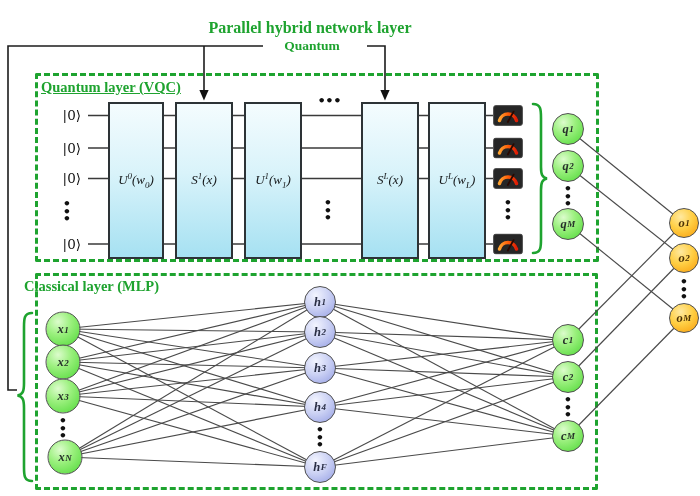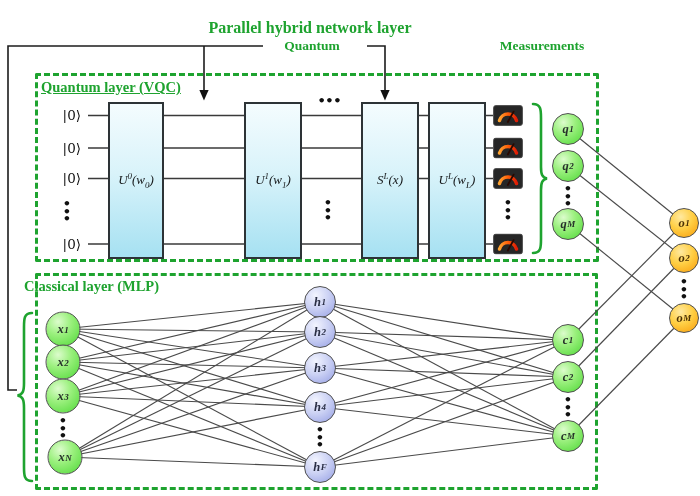--- a/index.html
+++ b/index.html
@@ -122,32 +122,34 @@
     <g>
       <use href="#gauge" x="493" y="105" width="30" height="21"></use>
       <use href="#gauge" x="493" y="137.5" width="30" height="21"></use>
       <use href="#gauge" x="493" y="168" width="30" height="21"></use>
       <use href="#gauge" x="493" y="233.5" width="30" height="21"></use>
     </g>
   </svg>
 
   <div class="toplabel" style="left:0;top:9px;width:620px;font-size:16px;margin-top:10px;">Parallel hybrid network layer</div>
   <div class="toplabel" style="left:270px;top:38px;width:84px;font-size:13.5px;">Quantum</div>
-  <div class="toplabel" style="left:486px;top:38px;width:112px;font-size:13.5px;">Measurements</div>
   <div class="boxlabel" style="left:41px;top:79px;text-decoration:underline;">Quantum layer (VQC)</div>
   <div class="boxlabel" style="left:24px;top:278px;">Classical layer (MLP)</div>
 
   <div class="ket" style="left:47px;top:106px;">|0⟩</div>
   <div class="ket" style="left:47px;top:139px;">|0⟩</div>
   <div class="ket" style="left:47px;top:169px;">|0⟩</div>
   <div class="ket" style="left:47px;top:235px;">|0⟩</div>
 
   <div class="gate" style="left:108px;width:52px;">
     <span class="glabel"><i>U</i><sup>0</sup><i>(w</i><sub>0</sub><i>)</i></span>
   </div>
+  <div class="gate" style="left:175px;width:54px;">
+    <span class="glabel"><i>S</i><sup>1</sup><i>(x)</i><sub></sub><i></i></span>
+  </div>
   <div class="gate" style="left:244px;width:54px;">
     <span class="glabel"><i>U</i><sup>1</sup><i>(w</i><sub>1</sub><i>)</i></span>
   </div>
   <div class="gate" style="left:361px;width:54px;">
     <span class="glabel"><i>S</i><sup>L</sup><i>(x)</i><sub></sub><i></i></span>
   </div>
   <div class="gate" style="left:428px;width:54px;text-align:right;">
     <span class="glabel"><i>U</i><sup>L</sup><i>(w</i><sub>L</sub><i>)</i></span>
   </div>
 

